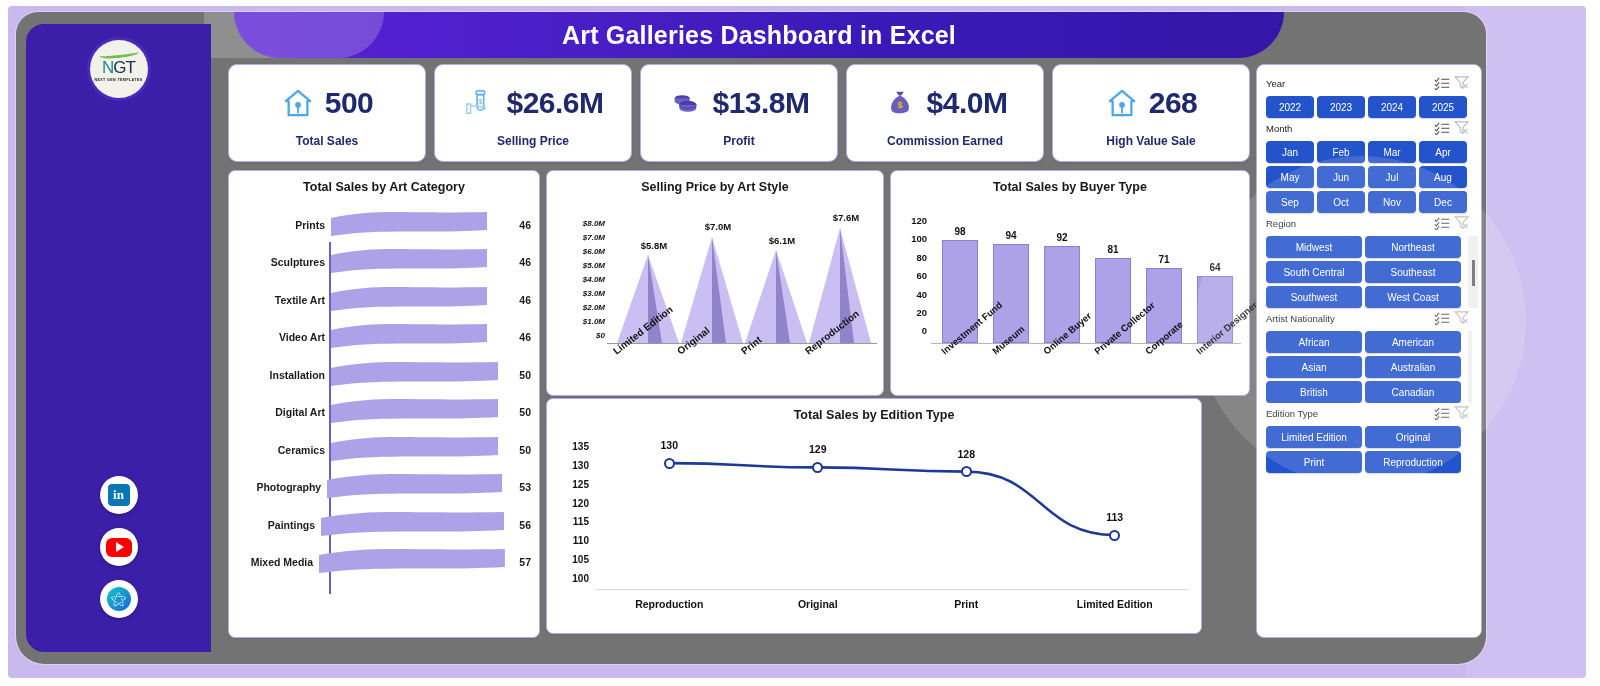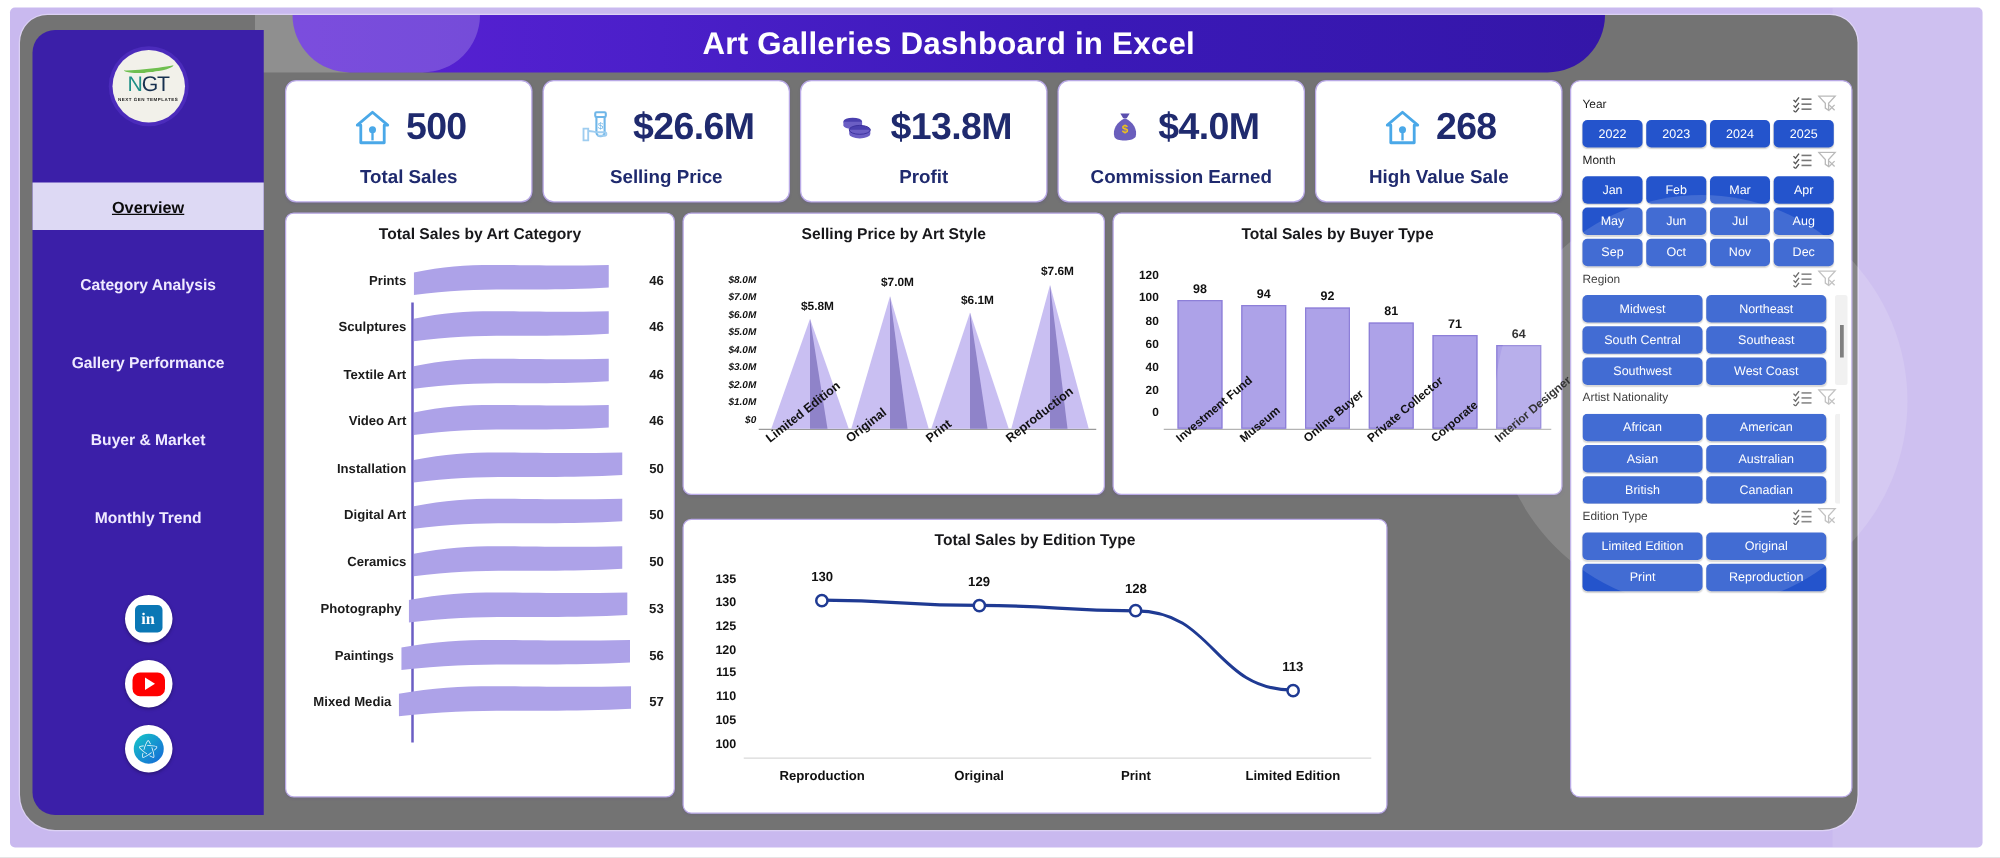--- a/index.html
+++ b/index.html
@@ -101,34 +101,34 @@
 
   
   .kpi-row{ position:absolute; left:212px; top:52px; width:1022px; height:98px; display:flex; gap:8px;}
   .kpi{
     flex:1; background:#fff; border:1px solid #b9a9e6; border-radius:9px;
     display:flex; flex-direction:column; align-items:center; justify-content:center;
     box-shadow:0 1px 2px rgba(80,60,150,.18);
   }
   .kpi .top{ display:flex; align-items:center; gap:10px; height:50px;}
   .kpi .val{ font-size:30px; font-weight:bold; color:#1f2a6e; letter-spacing:-.5px;}
-  .kpi .lbl{ font-size:15px; font-weight:bold; color:#1f2a6e; margin-top:6px;}
+  .kpi .lbl{ font-size:12px; font-weight:bold; color:#1f2a6e; margin-top:6px;}
   .ico{ width:34px; height:34px; display:flex; align-items:center; justify-content:center;}
 
   
   .charts{ position:absolute; left:212px; top:158px; width:1022px; height:468px;}
   .card{
     position:absolute; background:#fff; border:1px solid #b9a9e6; border-radius:7px;
     box-shadow:0 1px 2px rgba(80,60,150,.15);
   }
   .card-title{ text-align:center; font-size:12.5px; font-weight:bold; color:#18181b; padding-top:9px;}
   #c-cat   { left:0;   top:0;   width:312px; height:468px; }
   #c-style { left:318px; top:0;   width:338px; height:226px; }
   #c-buyer { left:662px; top:0;   width:360px; height:226px; }
-  #c-edition{left:318px; top:245px; width:564px; height:236px; }
+  #c-edition{left:318px; top:228px; width:656px; height:236px; }
 
   
   .cat-body{ position:relative; padding:12px 8px 6px 6px; height:422px;}
   .cat-axis{ position:absolute; left:100px; top:48px; width:2px; height:352px; background:#6b5ec4;}
   .cat-row{ display:flex; align-items:center; height:37.5px;}
   .cat-name{ width:96px; text-align:right; font-size:10.5px; font-weight:bold; color:#1b1b1b; padding-right:6px;}
   .cat-wave{ flex:1; height:30px; position:relative;}
   .cat-val{ width:30px; text-align:right; font-size:10.5px; font-weight:bold; color:#1b1b1b;}
 
   
@@ -207,32 +207,20 @@
 
       <div class="sidebar">
         <div class="logo-wrap">
           <div class="logo">
             <div class="arc"></div>
             <div class="ngt"><em>N</em><span>G</span><span>T</span></div>
             <div class="tagline">NEXT GEN TEMPLATES</div>
           </div>
         </div>
 
-        <div class="nav">
-          <div class="nav-spacer"></div>
-          <div class="nav-item active">Overview</div>
-          <div class="nav-spacer"></div>
-          <div class="nav-item">Category Analysis</div>
-          <div class="nav-spacer"></div>
-          <div class="nav-item">Gallery Performance</div>
-          <div class="nav-spacer"></div>
-          <div class="nav-item">Buyer &amp; Market</div>
-          <div class="nav-spacer"></div>
-          <div class="nav-item">Monthly Trend</div>
-        </div>
 
         <div class="socials">
           <div class="soc">
               <span class="li">in</span>
             </div>
           <div class="soc">
               <span class="yt">
                 <i></i>
               </span>
             </div>

